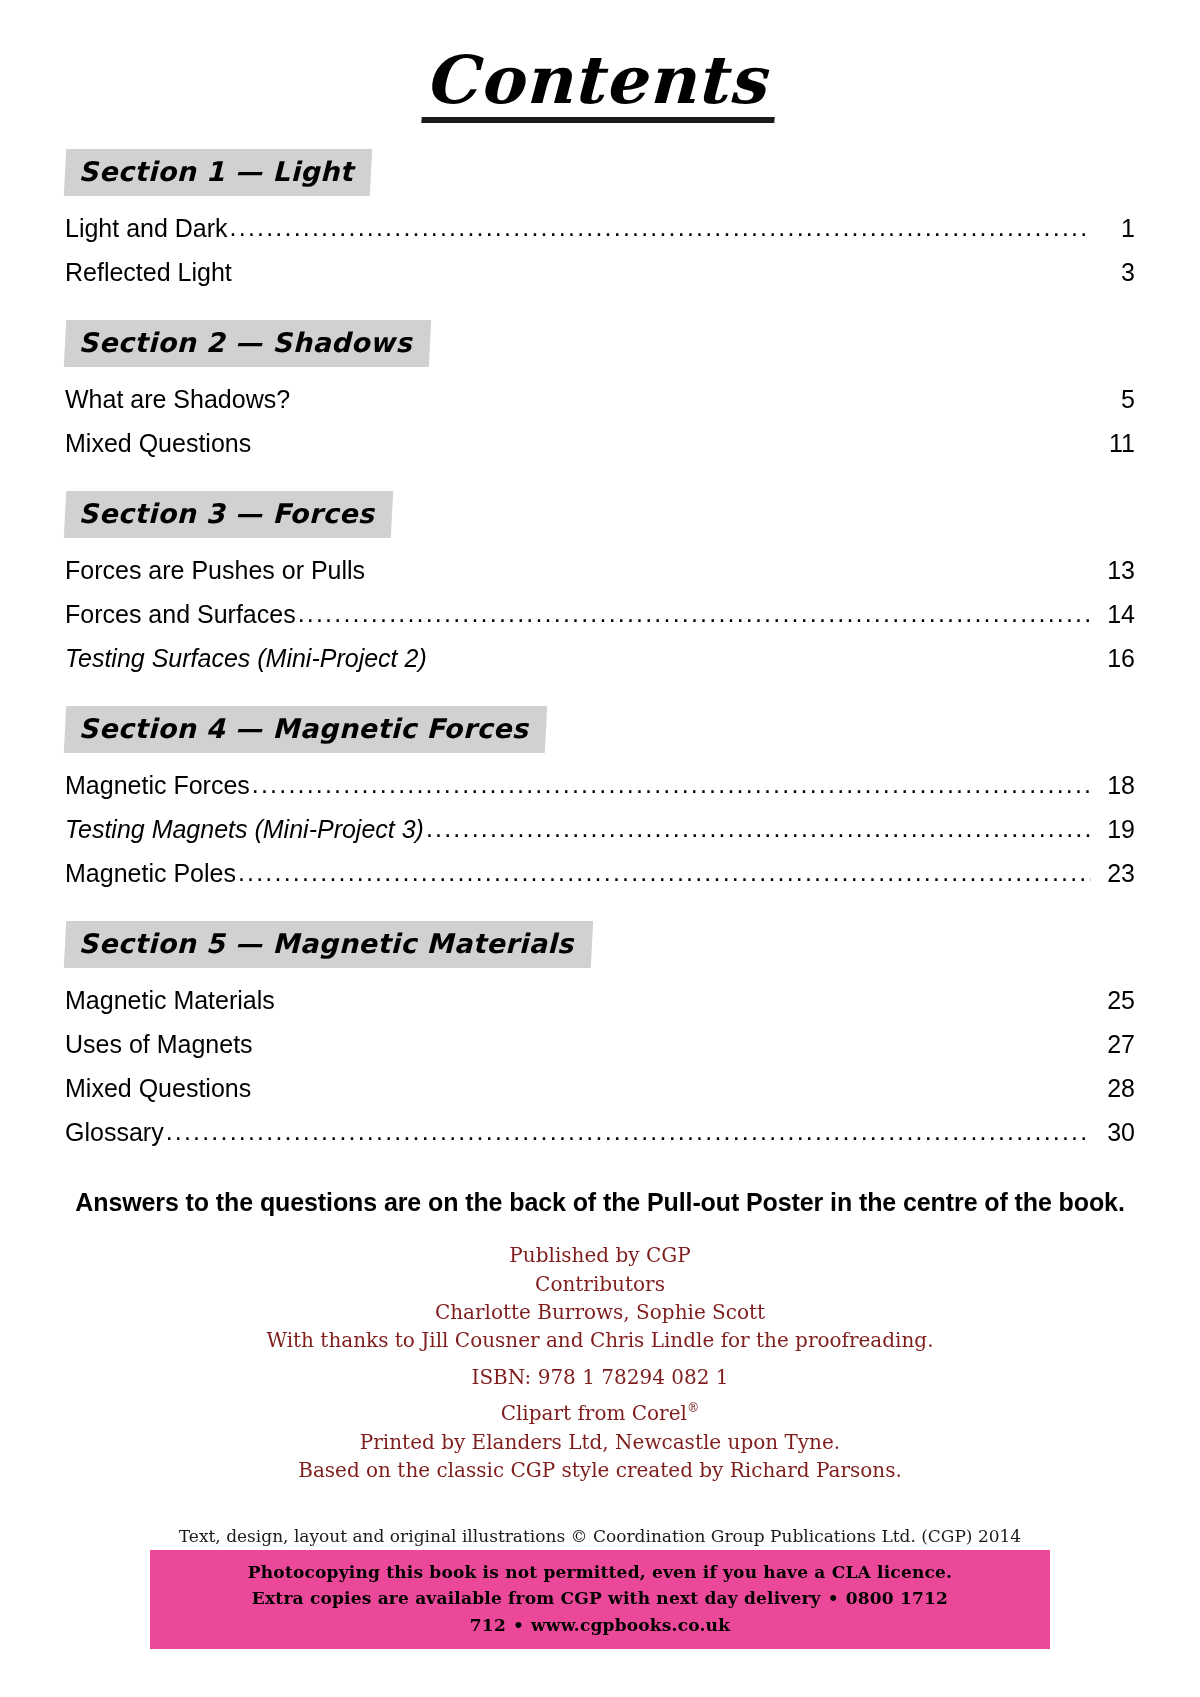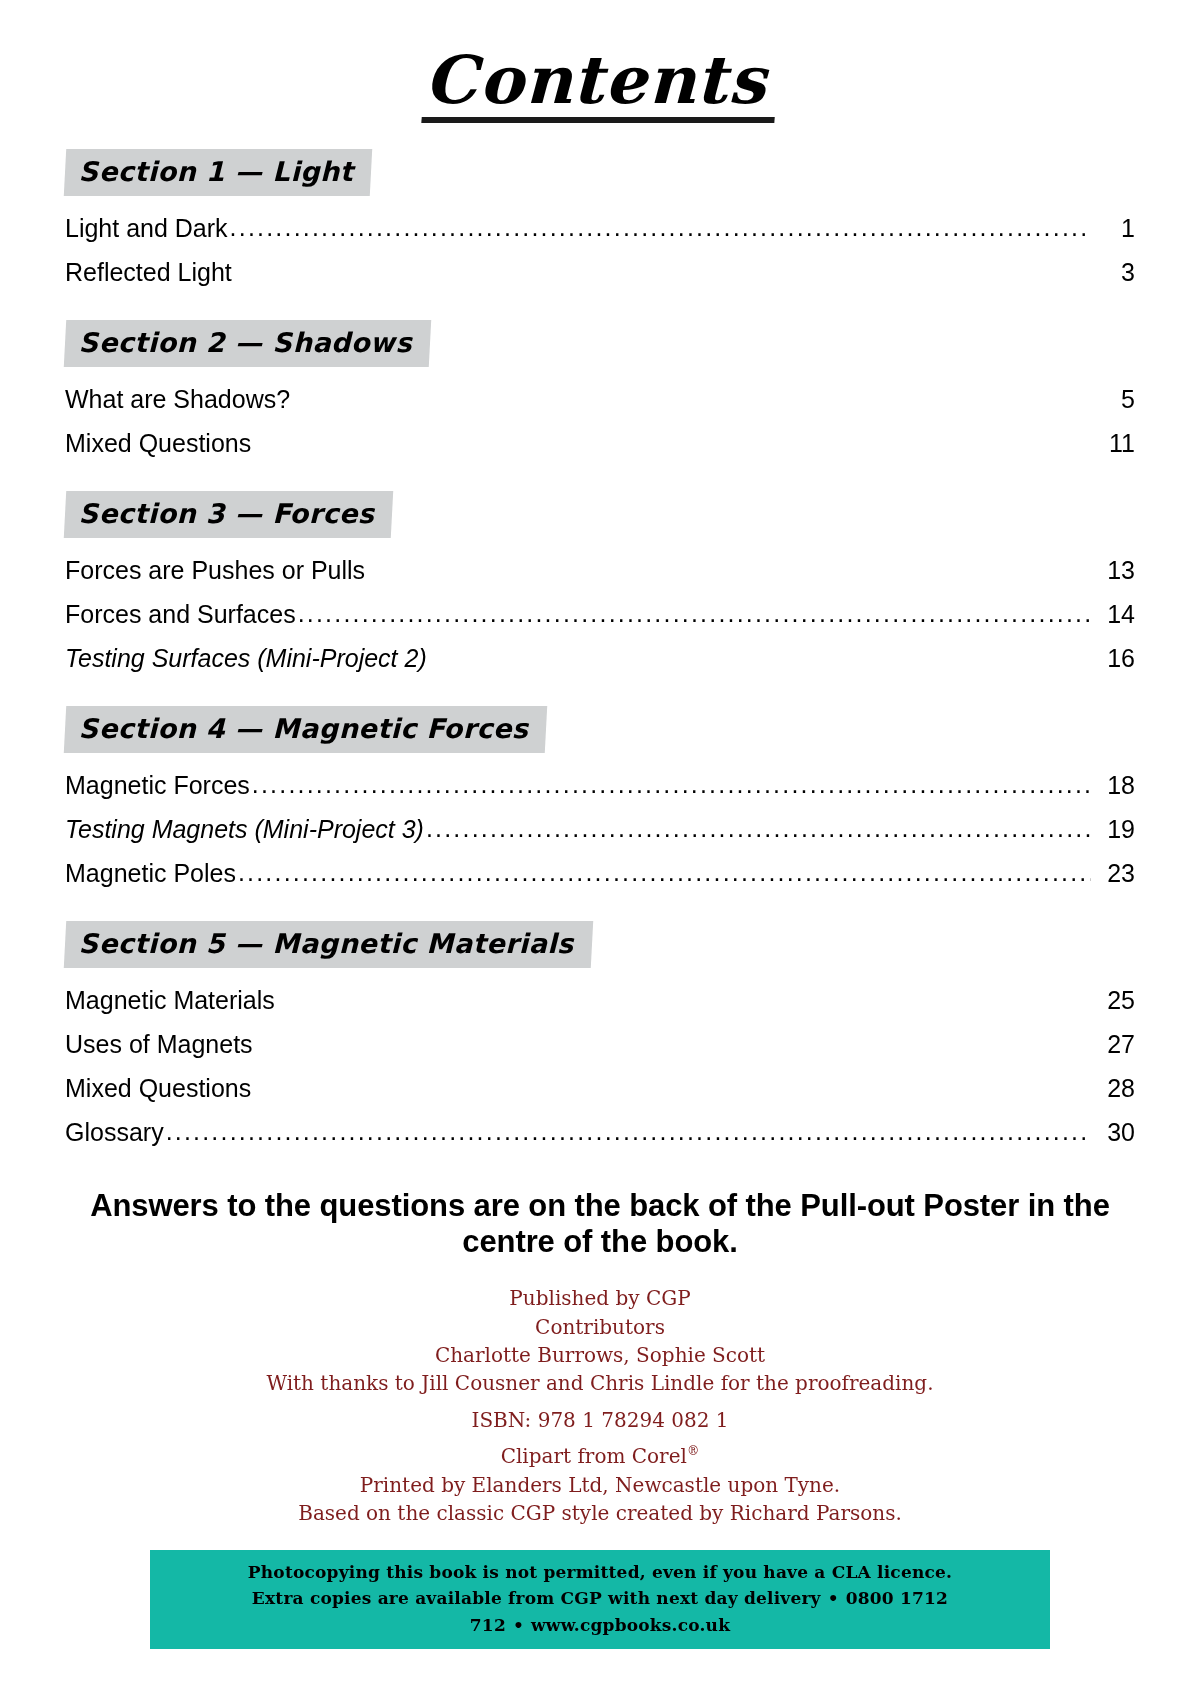--- a/index.html
+++ b/index.html
@@ -106,21 +106,21 @@
     width: 42px;
     text-align: right;
     font-size: 25px;
   }
 
   
   .answers-note {
     text-align: center;
     font-family: "Liberation Sans", sans-serif;
     font-weight: bold;
-    font-size: 31px;
+    font-size: 25px;
     margin-top: 34px;
     letter-spacing: -0.1px;
   }
 
   
   .pub-block {
     text-align: center;
     font-family: "DejaVu Serif", "Liberation Serif", serif;
     font-size: 20px;
     line-height: 1.42;
@@ -144,21 +144,21 @@
     margin-top: 40px;
     color: #1a1a1a;
   }
 
   
   .footer-banner {
     position: absolute;
     left: 150px;
     right: 150px;
     bottom: 48px;
-    background: #14b8a6;
+    background: #ec4899;
     text-align: center;
     font-family: "DejaVu Serif", "Liberation Serif", serif;
     font-weight: bold;
     font-size: 17px;
     line-height: 1.55;
     padding: 9px 10px 11px 10px;
     letter-spacing: 0.2px;
   }
   .footer-banner .fline { display: block; }
   .sep { padding: 0 7px; }

